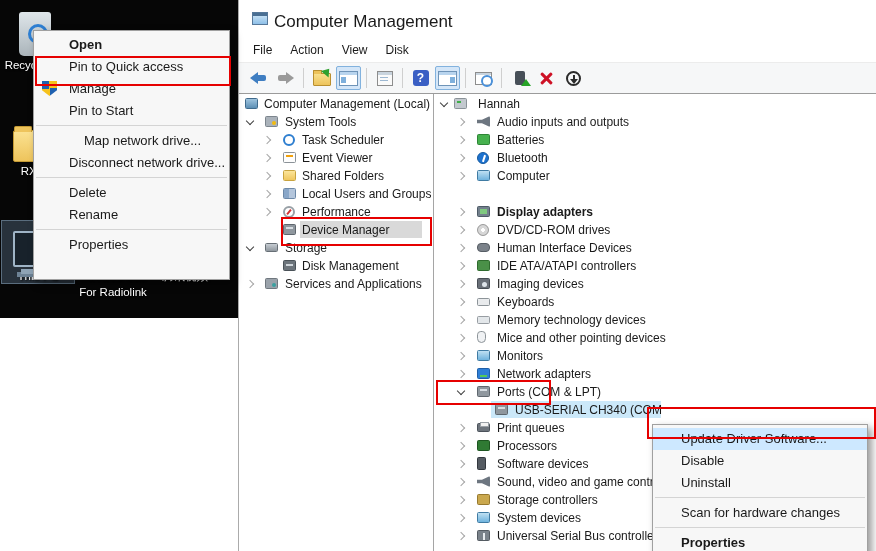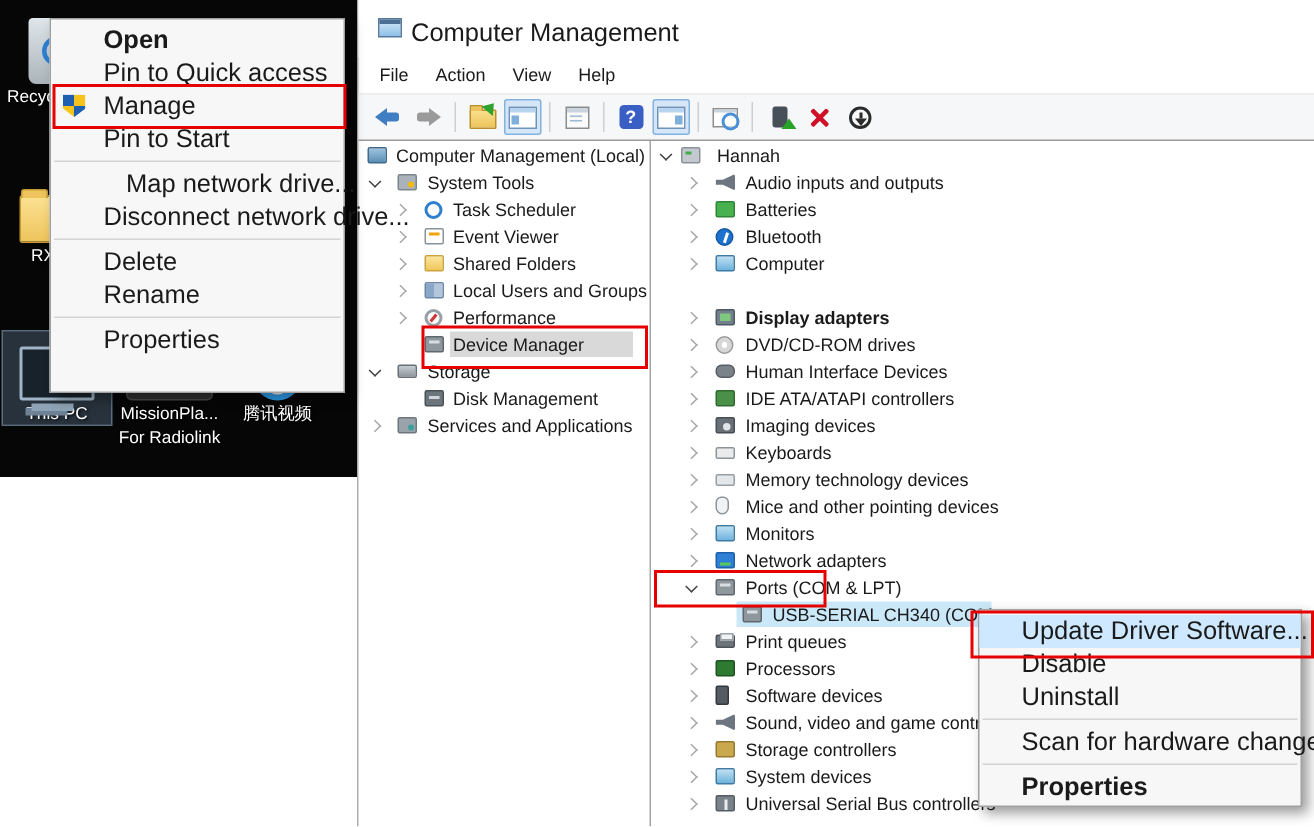--- a/index.html
+++ b/index.html
@@ -14,21 +14,21 @@
   .dico-recycle-bin{width:32px;height:44px;background:linear-gradient(#dfe6ea,#aab4ba);border-radius:3px 3px 5px 5px;position:relative;}
   .dico-recycle-bin::after{content:"";position:absolute;left:9px;top:12px;width:14px;height:14px;border:3px solid #2e7fd2;border-radius:50%;}
   .dico-rx-folder{width:42px;height:30px;background:linear-gradient(#fbe292,#eec45c);border:1px solid #c59b35;border-radius:2px;position:relative;}
   .dico-rx-folder::before{content:"";position:absolute;top:-5px;left:0;width:16px;height:5px;background:#eec45c;border:1px solid #c59b35;border-bottom:none;border-radius:2px 2px 0 0;}
   .dico-this-pc{width:46px;height:32px;background:#18222b;border:2px solid #9fb4c6;border-radius:2px;position:relative;}
   .dico-this-pc::after{content:"";position:absolute;left:6px;bottom:-9px;width:28px;height:5px;background:#8ea3b5;box-shadow:-4px 3px 0 #6d8295;}
   .dico-mission-planner{width:56px;height:34px;background:#303030;border:1px solid #4a4a4a;border-radius:4px;}
   .dico-tencent-video{width:32px;height:32px;background:radial-gradient(circle at 50% 45%,#5fc2ff,#1790e8);border-radius:50%;position:relative;}
   .dico-tencent-video::after{content:"";position:absolute;left:9px;top:12px;width:14px;height:16px;background:#fff;border-radius:50% 50% 45% 45%;}
   
-  .ctxmenu{position:absolute;background:#f7f7f7;border:1px solid #a0a0a0;box-shadow:4px 4px 8px rgba(0,0,0,.4);box-sizing:border-box;padding-top:3px;font-size:17px;}
+  .ctxmenu{position:absolute;background:#f7f7f7;border:1px solid #a0a0a0;box-shadow:4px 4px 8px rgba(0,0,0,.4);box-sizing:border-box;padding-top:3px;font-size:13px;margin-top:18px;}
   .mi{height:22px;line-height:22px;position:relative;white-space:nowrap;}
   .mi.bold{font-weight:bold;}
   .mi.hl{background:#cde8ff;}
   .msep{height:8px;position:relative;}
   .msep::after{content:"";position:absolute;left:2px;right:2px;top:3px;height:1px;background:#d4d4d4;}
   .uac-shield{position:absolute;left:8px;top:3px;width:15px;height:15px;
     background:conic-gradient(#f6c21c 0 25%,#1f61b0 0 50%,#f6c21c 0 75%,#1f61b0 0);
     clip-path:polygon(0 0,100% 0,100% 62%,50% 100%,0 62%);}
   
   .mmc{position:absolute;left:238px;top:0;width:638px;height:551px;background:#fff;border-left:1px solid #ababab;box-sizing:border-box;}
@@ -172,21 +172,21 @@
 
   <div class="mmc">
     <div class="titlebar">
       <span class="titleico"></span>
       <span class="title-text">Computer Management</span>
     </div>
     <div class="menubar" id="menubar">
         <div class="mbar-item">File</div>
         <div class="mbar-item">Action</div>
         <div class="mbar-item">View</div>
-        <div class="mbar-item">Help</div>
+        <div class="mbar-item">Disk</div>
       </div>
     <div class="toolbar" id="toolbar">
         <div class="tbtn">
           <span class="tbi arr-l"></span>
         </div>
         <div class="tbtn">
           <span class="tbi arr-r"></span>
         </div>
         <div class="tsep"></div>
         <div class="tbtn">

